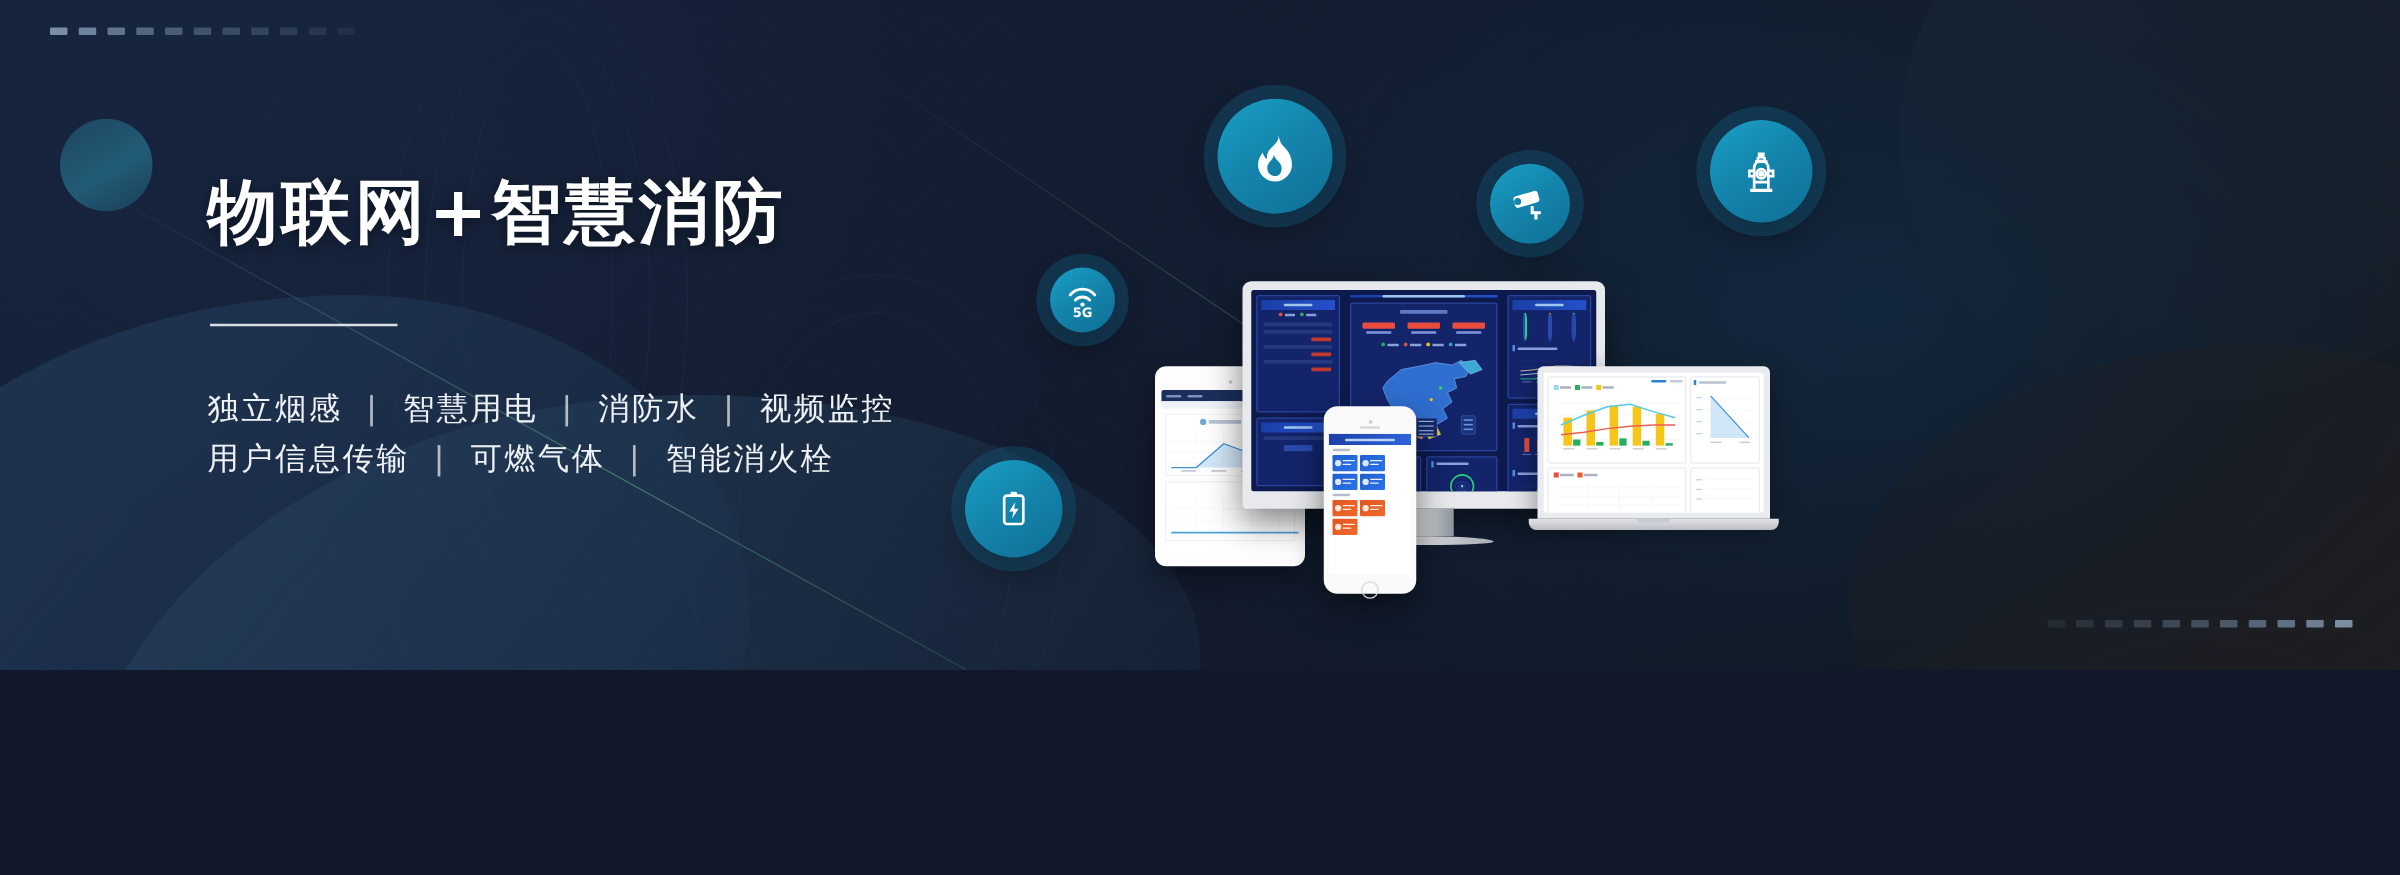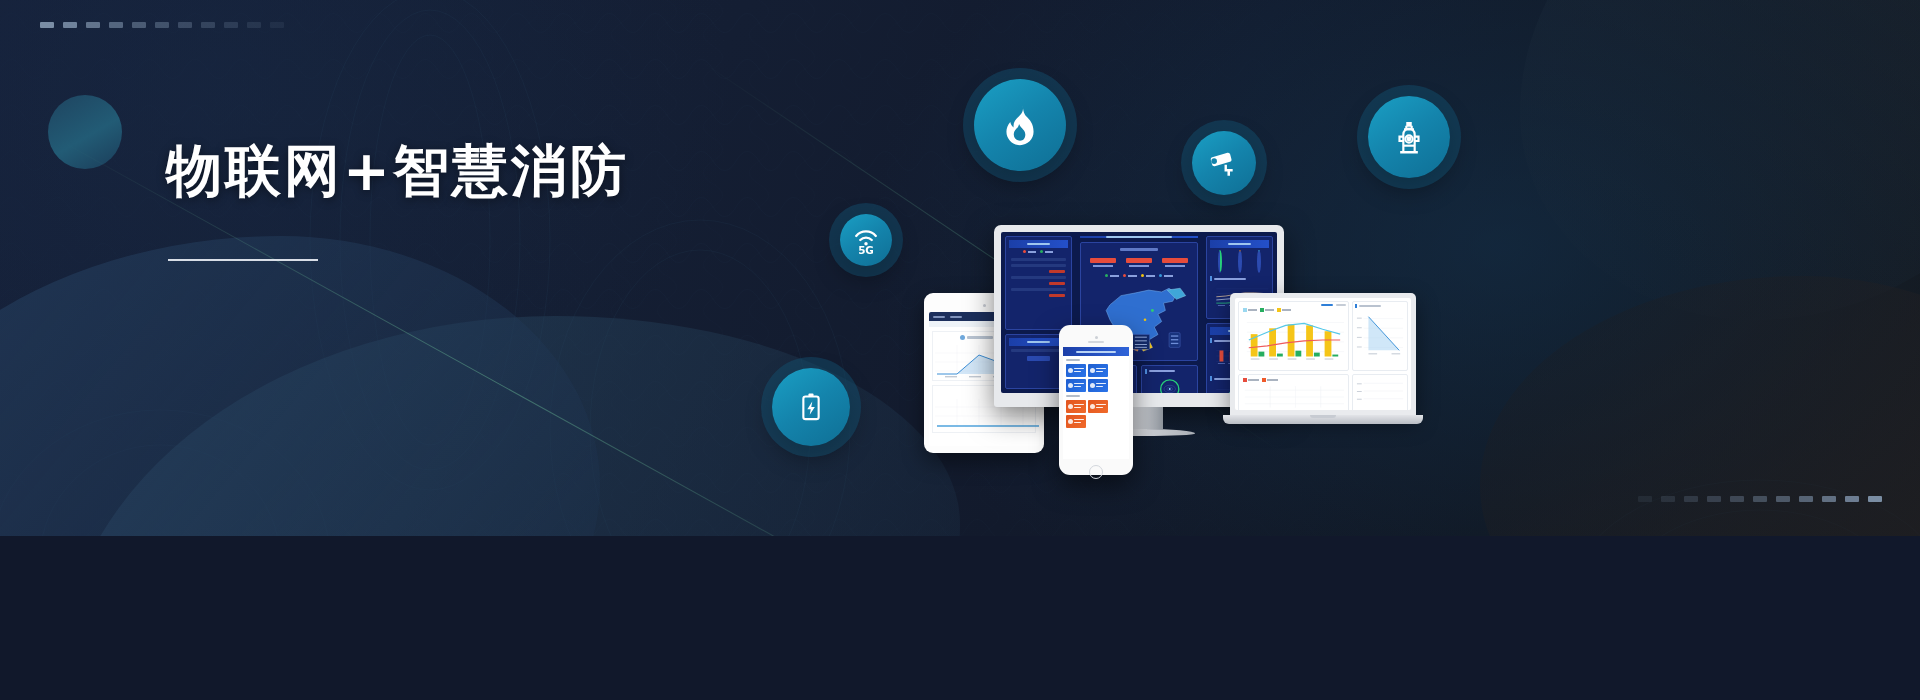--- a/index.html
+++ b/index.html
@@ -253,20 +253,38 @@
     <span class="dash" style="opacity:.60"></span>
     <span class="dash" style="opacity:.70"></span>
     <span class="dash" style="opacity:.82"></span>
     <span class="dash" style="opacity:.95"></span>
   </div>
 
   <div class="copy">
     <h1 class="title">物联网+智慧消防</h1>
     <div class="rule"></div>
 
+    <div class="features">
+      <div class="feat-line">
+        <span>独立烟感</span>
+        <span class="sep">|</span>
+        <span>智慧用电</span>
+        <span class="sep">|</span>
+        <span>消防水</span>
+        <span class="sep">|</span>
+        <span>视频监控</span>
+      </div>
+      <div class="feat-line">
+        <span>用户信息传输</span>
+        <span class="sep">|</span>
+        <span>可燃气体</span>
+        <span class="sep">|</span>
+        <span>智能消火栓</span>
+      </div>
+    </div>
   </div>
 
   <div class="badge b-flame">
     <svg width="44" height="44" viewBox="0 0 24 24" fill="#fff">
       <path d="M13.5 1.5c.6 3.1-.9 4.6-2.3 6C9.6 9 8.2 10.5 8.5 13.3c-1-.6-1.6-1.7-1.8-2.9C5.3 12 4.6 13.9 4.6 15.7 4.6 19.7 7.9 23 12 23s7.4-3.3 7.4-7.3c0-4.6-2.3-6.6-3.6-8-1.1-1.2-2-2.2-2.3-6.2zM12 20.6c-1.9 0-3.4-1.5-3.4-3.4 0-1.3.6-2.2 1.4-3.1.6-.7 1.3-1.4 1.5-2.7.4 1 .9 1.6 1.5 2.3.9 1 1.9 2 1.9 3.5 0 1.9-1 3.4-2.9 3.4z"></path>
     </svg>
     <span class="hidden-txt">消防火灾</span>
   </div>
 
   <div class="badge b-cam">

